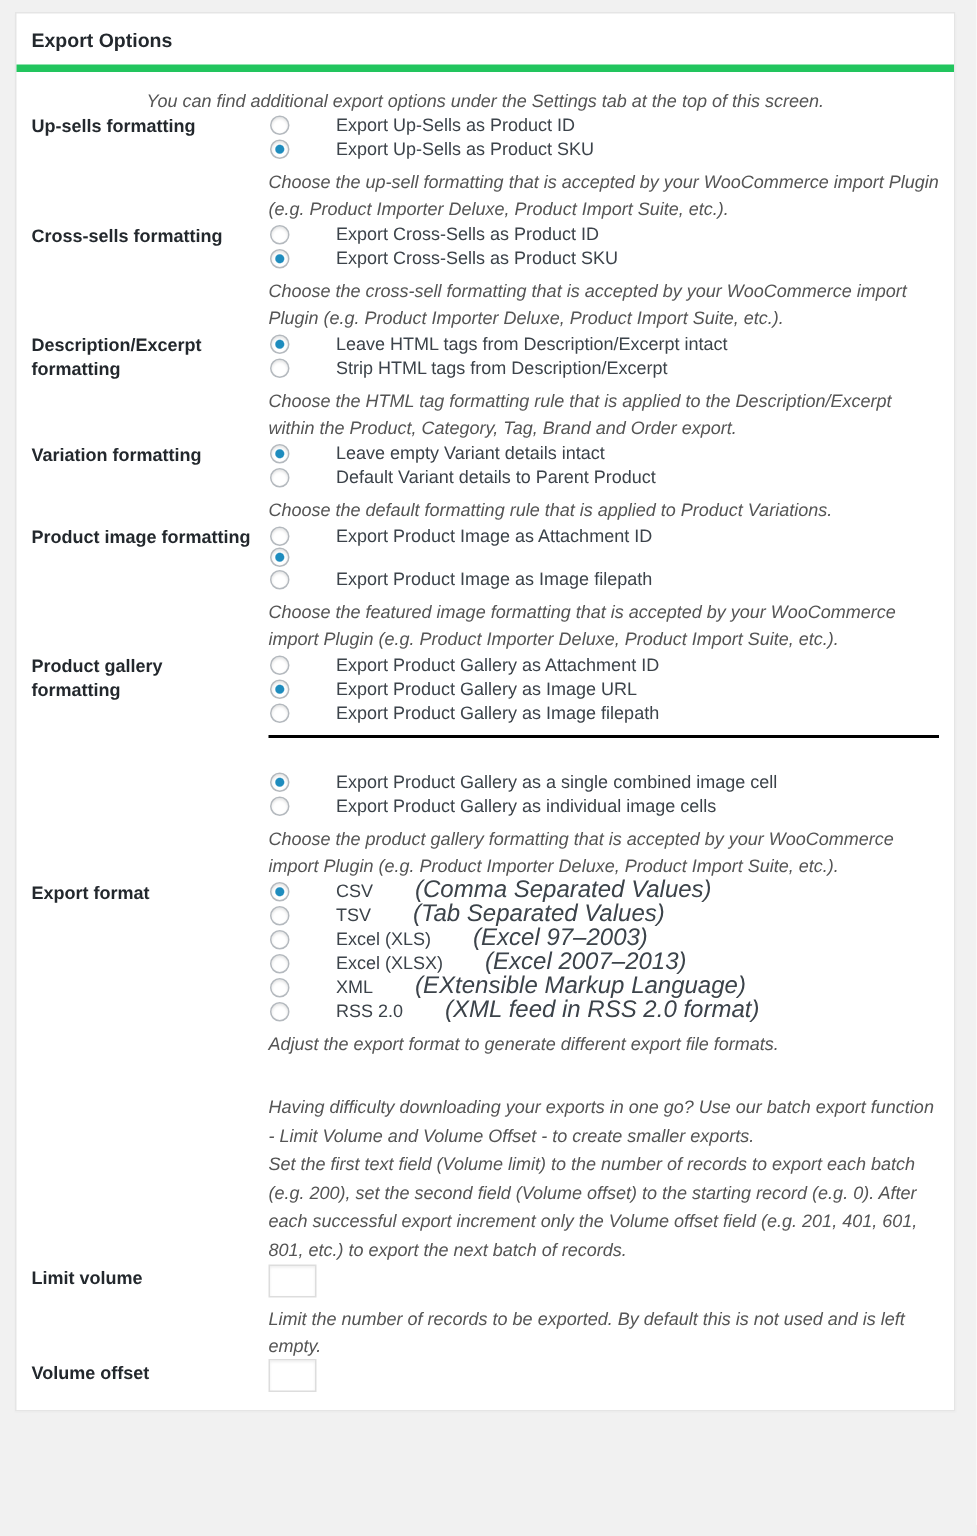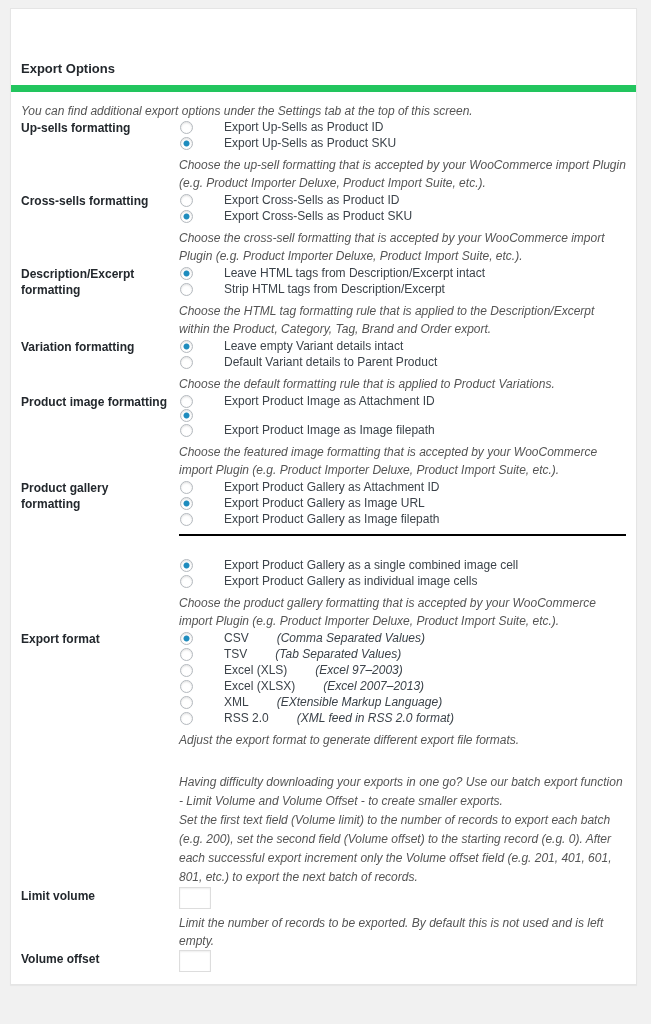--- a/index.html
+++ b/index.html
@@ -23,32 +23,32 @@
     color:var(--text);
   }
   .card{
     margin:8px 14px 12px 10px;
     background:var(--card-bg);
     border:1px solid var(--card-border);
     box-shadow:0 1px 1px rgba(0,0,0,.04);
   }
   .card-header{
     padding:10px 10px 9px;
-    border-bottom:7px solid #22c55e;
+    border-bottom:5px solid #22c55e;
     font-size:13px;
     font-weight:bold;
     color:var(--heading);
-    margin-top:42px;
   }
   .card-body{padding:0 10px 12px;}
   .intro{
     margin:11px 0 0;
     font-style:italic;
     color:var(--muted);
     line-height:16px;
+    text-align:center;
   }
   .row{display:flex;margin-top:0;}
   .row--batch_export_note{margin-top:24px;}
   .row-label{
     width:158px;
     flex:none;
     padding-right:8px;
     font-weight:bold;
     color:var(--heading);
     line-height:16px;
@@ -74,21 +74,21 @@
     background:#fff;
     box-shadow:inset 0 1px 2px rgba(0,0,0,.12);
     cursor:pointer;
   }
   .option input[type=radio]:checked{
     background:radial-gradient(circle closest-side,var(--accent) 0,var(--accent) 2.6px,#fff 3.4px,#fff 100%);
   }
   .option-label{color:var(--text);}
   .option-note{
     font-style:italic;
-    font-size:12px;
+    font-size:16px;
     margin-left:4px;
     color:var(--text);
   }
   .option-group + .option-group{
     margin-top:7px;
     padding-top:21px;
     border-top:2px solid #000000;
   }
   .description{
     margin:5px 0 0;

